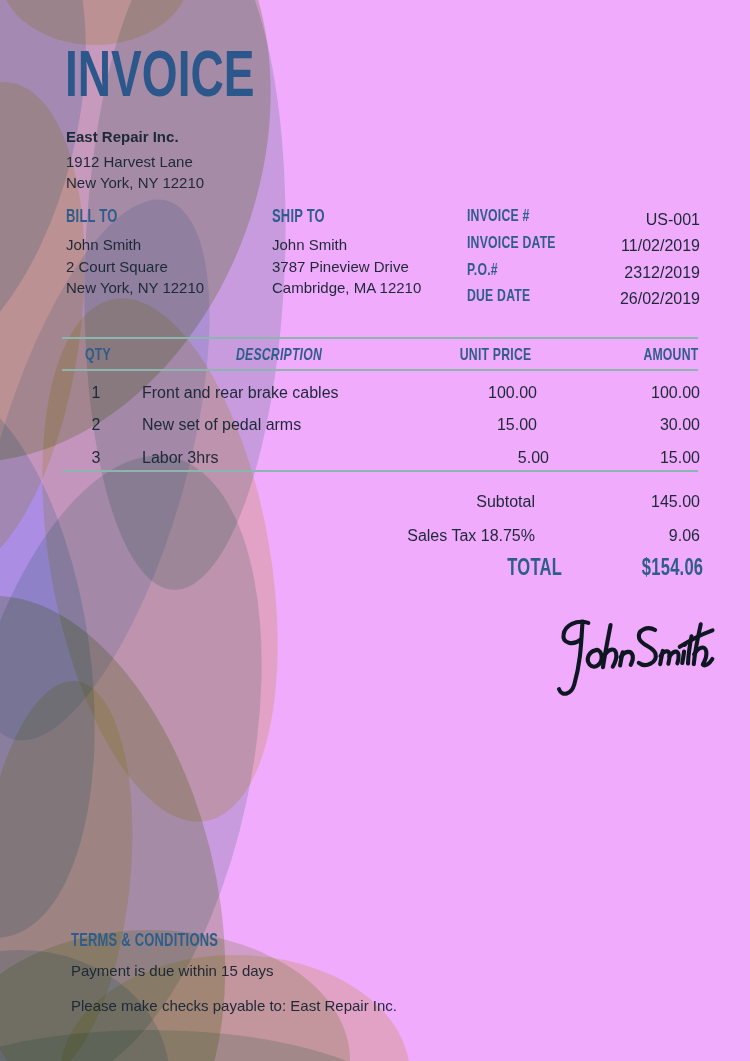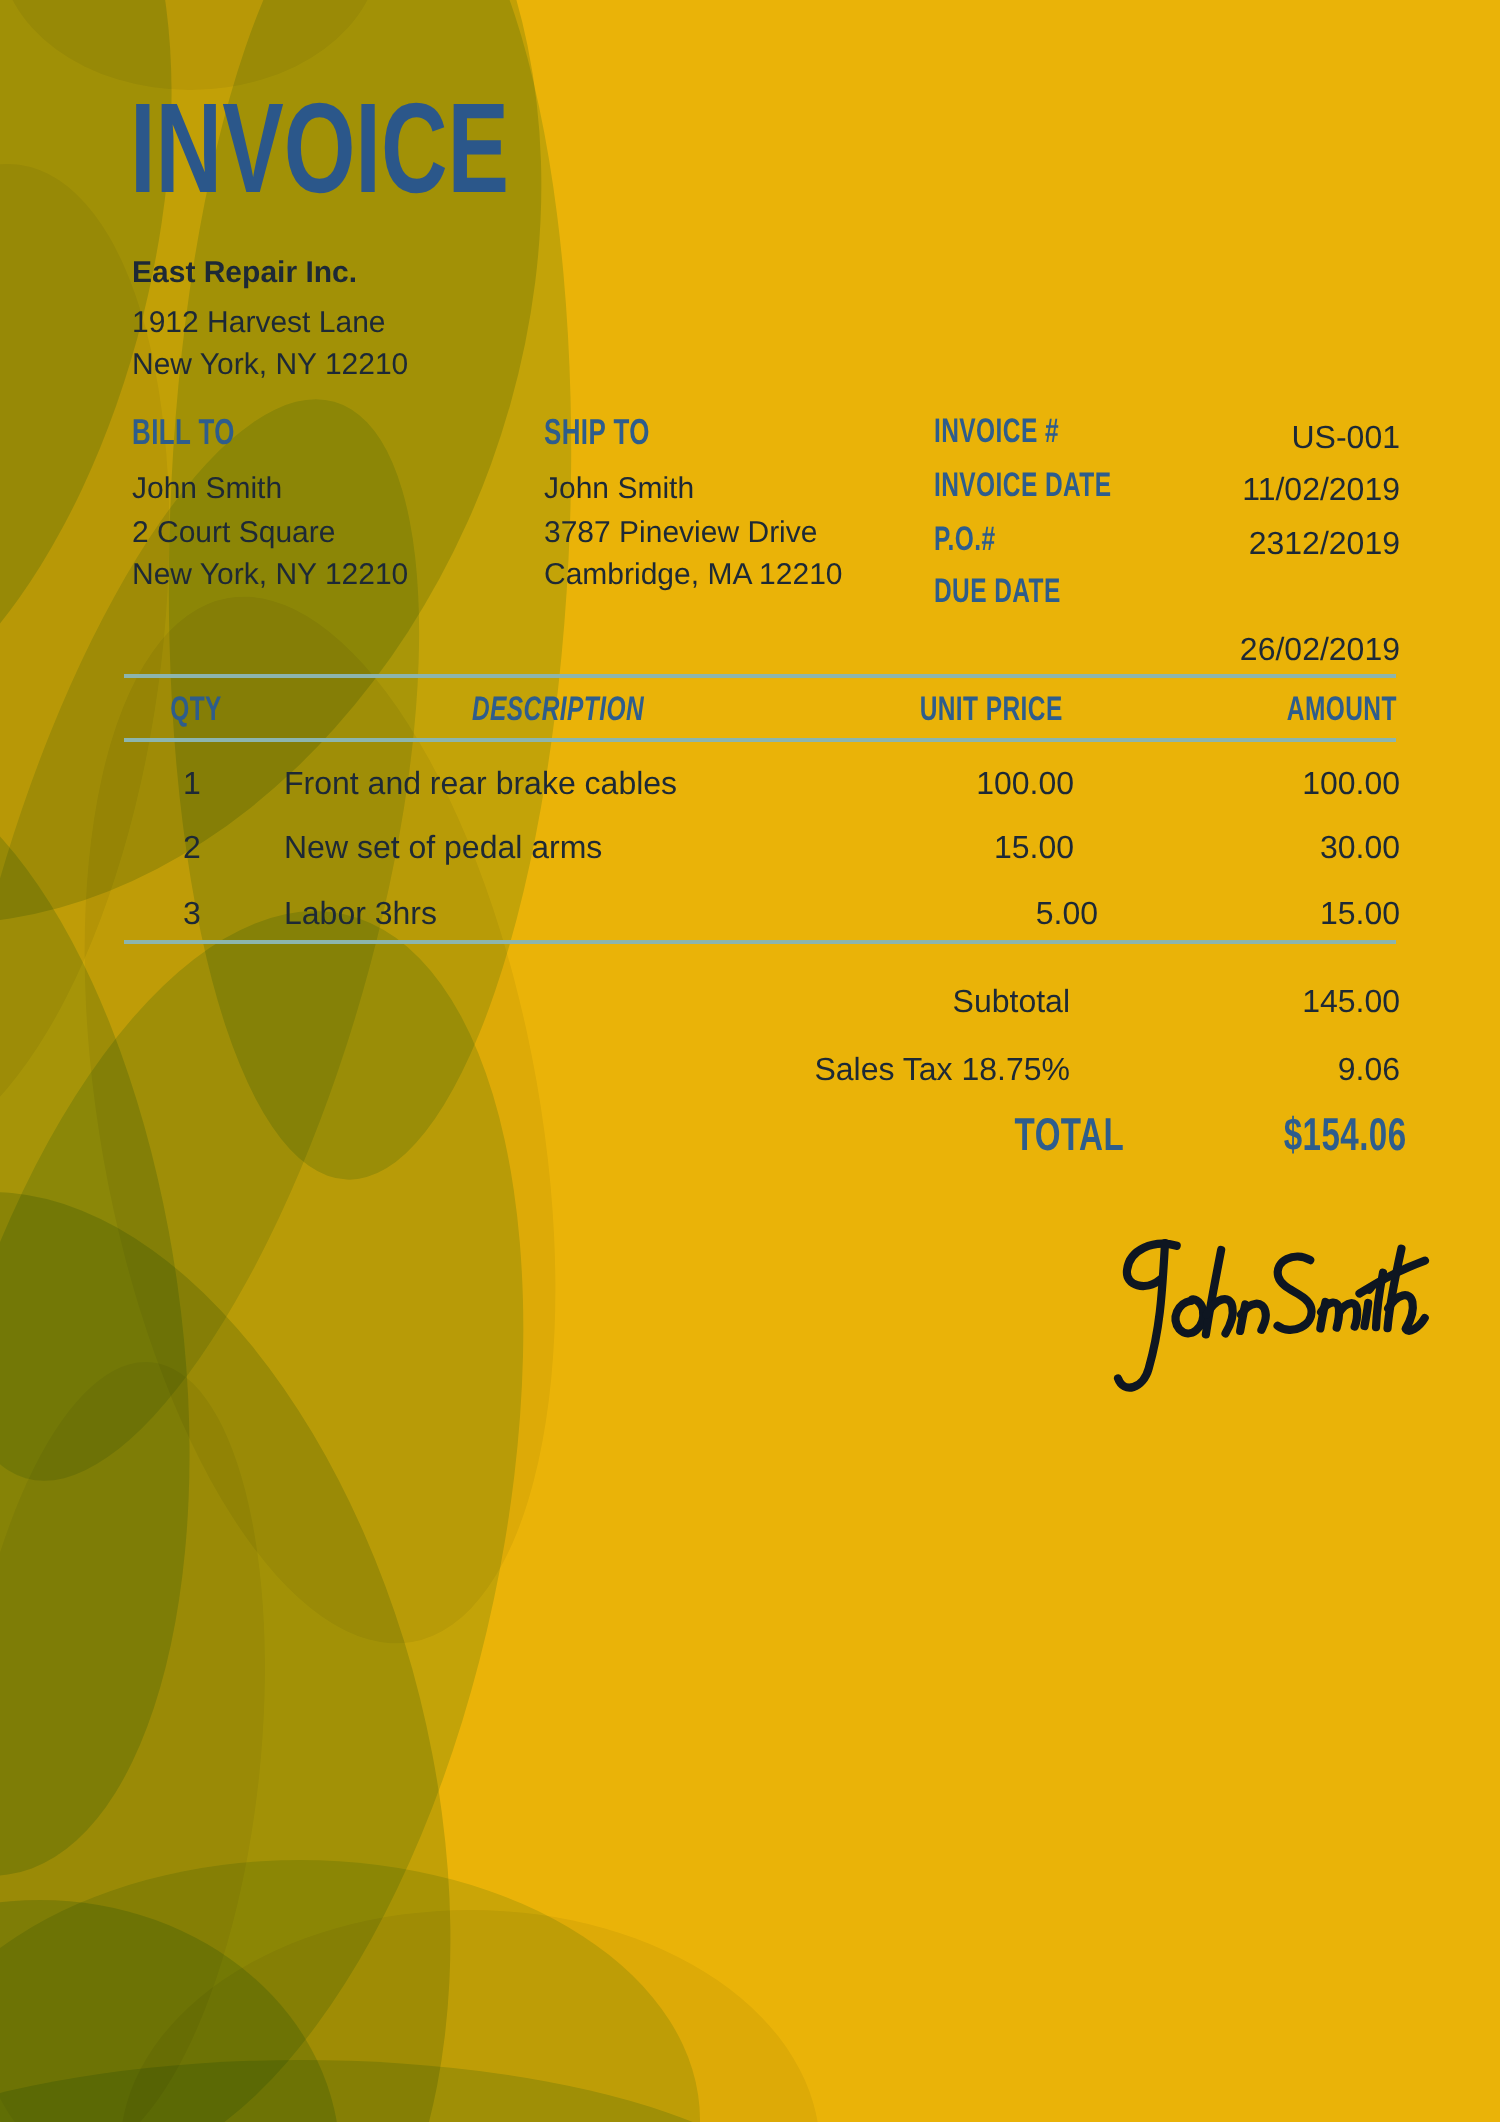--- a/index.html
+++ b/index.html
@@ -1,18 +1,18 @@
 <!DOCTYPE html>
 <html><head>
 <meta charset="utf-8">
 <style>
   html,body{margin:0;padding:0;background:#888;}
   .page{
     position:relative; width:750px; height:1061px; margin:0 auto;
-    background:#eab308; overflow:hidden;
+    background:#f0abfc; overflow:hidden;
     font-family:"Liberation Sans","DejaVu Sans",sans-serif;
     color:#1d2936; font-size:15px;
   }
   .bg{position:absolute;left:0;top:0;width:750px;height:1061px;pointer-events:none;}
   .bg ellipse{mix-blend-mode:multiply;}
   .abs{position:absolute;}
   
   .cond{display:inline-block;font-weight:bold;color:#2e5d8c;letter-spacing:.3px;
         transform:scaleX(.72);transform-origin:left center;white-space:nowrap;}
   .cond-r{transform-origin:right center;}
@@ -91,21 +91,21 @@
     <div class="abs" style="left:467px;top:206px;"><span class="cond h-meta">INVOICE #</span></div>
     <div class="right-col num" style="right:50px;top:211px;">US-001</div>
 
     <div class="abs" style="left:467px;top:233px;"><span class="cond h-meta">INVOICE DATE</span></div>
     <div class="right-col num" style="right:50px;top:237px;">11/02/2019</div>
 
     <div class="abs" style="left:467px;top:260px;"><span class="cond h-meta">P.O.#</span></div>
     <div class="right-col num" style="right:50px;top:264px;">2312/2019</div>
 
     <div class="abs" style="left:467px;top:286px;"><span class="cond h-meta">DUE DATE</span></div>
-    <div class="right-col num" style="right:50px;top:290px;margin-top:27px;">26/02/2019</div>
+    <div class="right-col num" style="right:50px;top:290px;">26/02/2019</div>
   </div>
 
   <div>
     <div class="rule" style="top:337px;"></div>
     <div class="rule" style="top:369px;"></div>
     <div class="rule" style="top:470px;"></div>
 
     <div>
       <div class="th-c" style="left:98px;top:345px;"><span class="cond cond-c h-th">QTY</span></div>
       <div class="th-c" style="left:279px;top:345px;font-style:italic;"><span class="cond cond-c h-th">DESCRIPTION</span></div>
@@ -159,14 +159,19 @@
     <path d="M146,63 C151,56 157,56 157,62 C157,67 156,70 155,73"></path>
     <path d="M157,64 C162,57 168,57 168,63 C168,68 167,71 166,73"></path>
     <path d="M175,59 C174,65 173,69 172,73"></path>
     <path d="M176,51 L177,50"></path>
     <path d="M185,41 C182,53 180,63 179,74"></path>
     <path d="M197,27 C192,45 188,61 186,75"></path>
     <path d="M187,63 C193,54 201,53 202,60 C203,67 199,73 197,76 C199,79 205,76 209,70"></path>
     <path d="M170,53 C184,45 198,39 211,35"></path>
   </svg>
 
+  <div class="abs" style="left:71px;top:930px;">
+    <div><span class="cond h-sec">TERMS &amp; CONDITIONS</span></div>
+    <div class="body-txt" style="margin-top:9px;">Payment is due within 15 days</div>
+    <div class="body-txt" style="margin-top:13px;">Please make checks payable to: East Repair Inc.</div>
+  </div>
 
 </div>
 
 </body></html>

